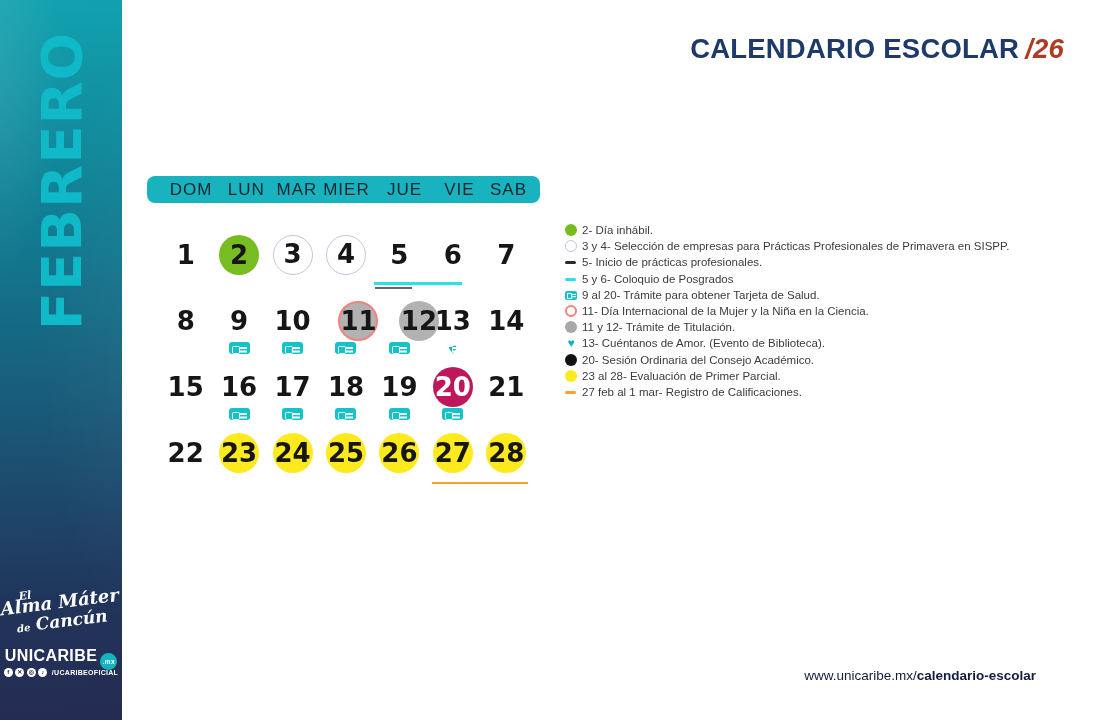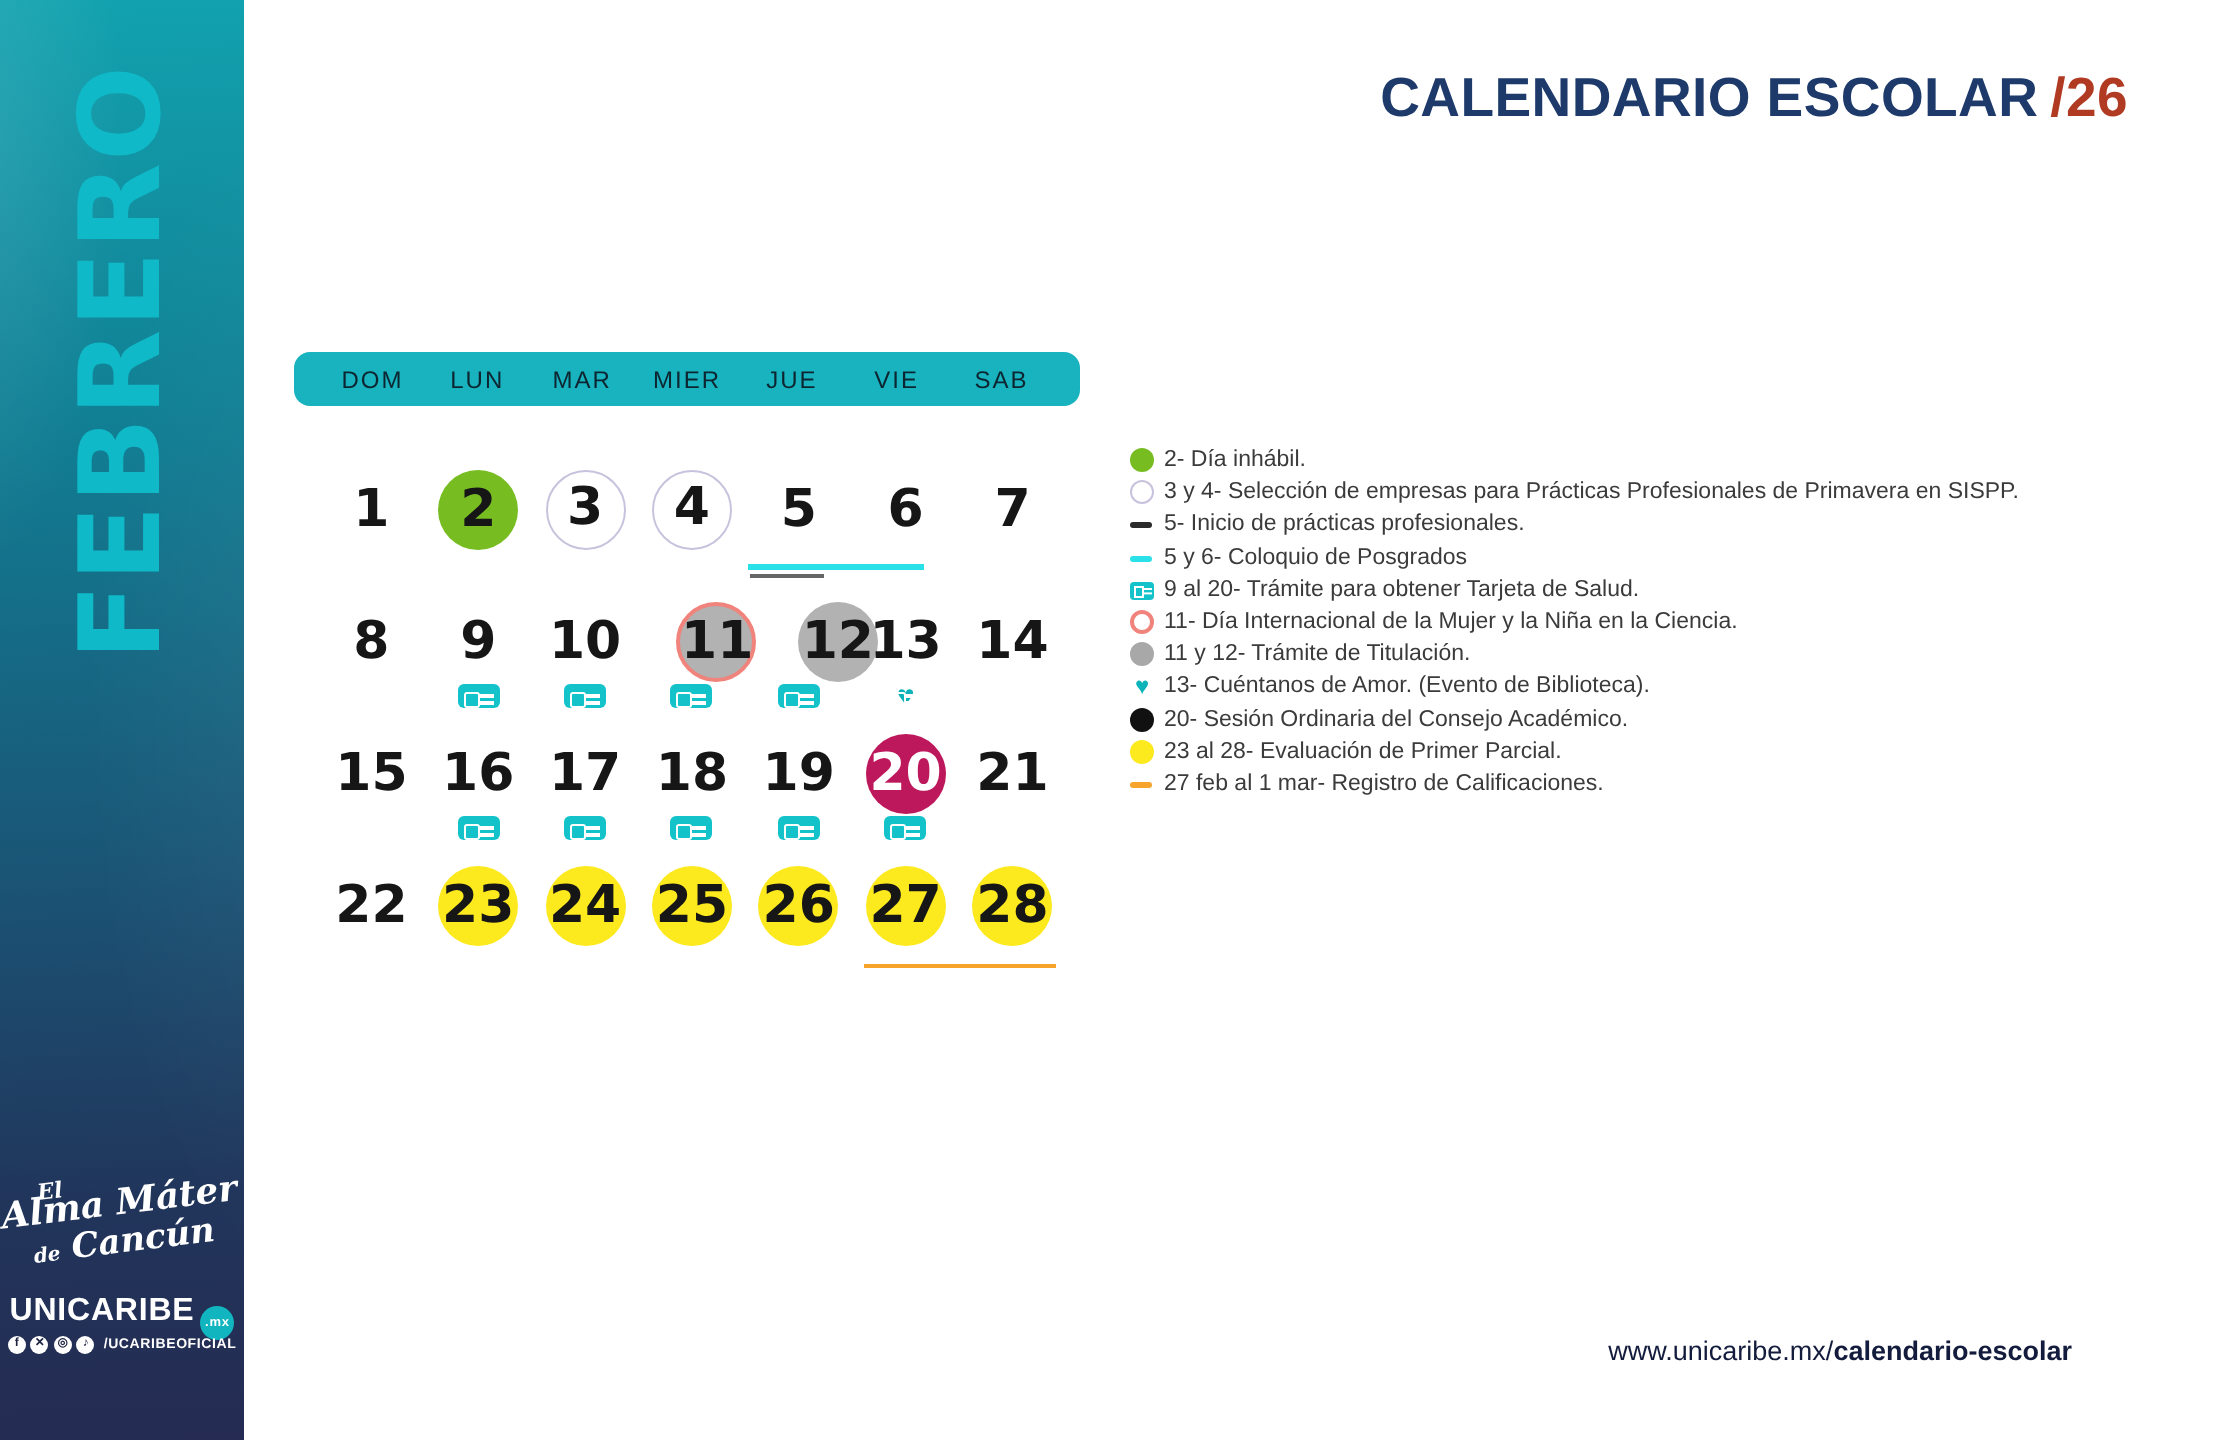--- a/index.html
+++ b/index.html
@@ -52,30 +52,30 @@
     width:9px; height:9px; border-radius:50%; background:#fff; color:#1c2240;
     font-size:6px; line-height:9px; text-align:center; font-weight:700;
   }
   .handle { color:#fff; font-size:7px; font-weight:700; letter-spacing:.3px; margin-left:2px; }
 
   
   .title {
     position:absolute; top:33px; right:46px;
     font-size:27.5px; font-weight:600; color:#1d3a6b; letter-spacing:.2px;
   }
-  .title .yr { color:#b13a22; margin-left:6px; }
+  .title .yr { color:#b13a22; margin-left:6px;font-style:italic; }
 
   
   .dhrow {
     position:absolute; left:147px; top:176px; width:393px; height:27px;
     background:#18b3bf; border-radius:8px;
     display:grid; grid-template-columns:repeat(7,1fr); align-items:center;
     padding:0 13px;
   }
-  .dh { text-align:center; font-size:12px; letter-spacing:1px; color:#0d2530; font-weight:500; }
+  .dh { text-align:right; font-size:17px; letter-spacing:1px; color:#0d2530; font-weight:500; }
 
   
   .weeks {
     position:absolute; left:159px; top:222px; width:374px;
     display:grid; grid-template-columns:repeat(7, 53.43px); grid-auto-rows:66px;
   }
   .cell { position:relative; display:flex; flex-direction:column; align-items:center; }
   .num {
     width:40px; height:40px; line-height:40px; margin-top:13px;
     border-radius:50%; text-align:center;

